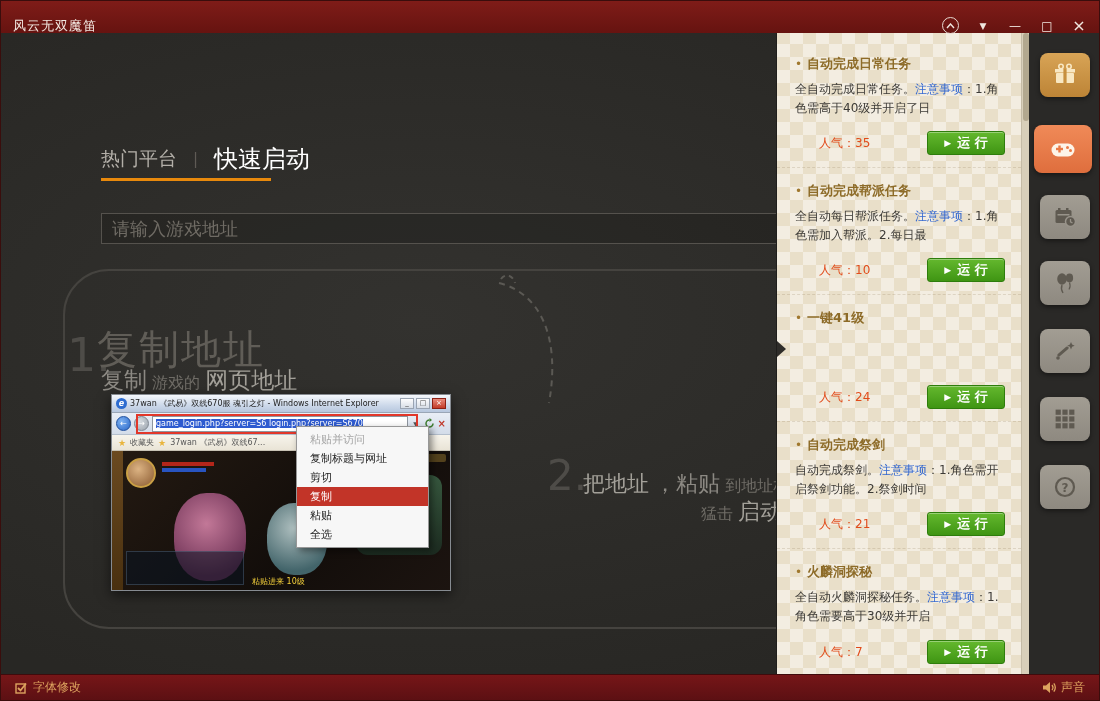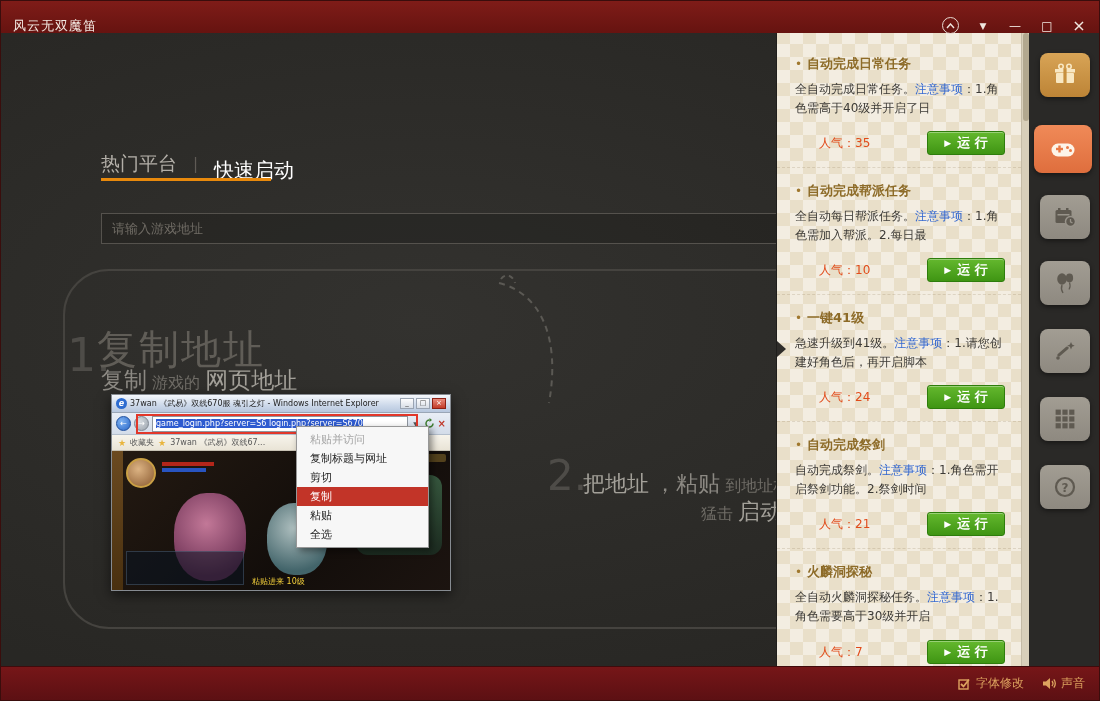--- a/index.html
+++ b/index.html
@@ -17,26 +17,26 @@
   .ctl.close { font-size:16px; }
   .ctl-circle { width:17px; height:17px; border:1px solid #e8d8d0; border-radius:50%;
     display:flex; align-items:center; justify-content:center; cursor:pointer; }
 
   
   .appbody { position:absolute; top:30px; left:0; width:1100px; height:645px; }
   .main { position:absolute; inset:0; background:radial-gradient(ellipse at 38% 45%, #33322f 0%, #282724 78%); }
 
   .tabs { position:absolute; left:100px; top:112px; display:flex; align-items:center; gap:16px; }
   .tab { font-size:19px; color:#b3afa8; cursor:pointer; }
-  .tab.active { font-size:20px; color:#ffffff;margin-top:14px; }
+  .tab.active { font-size:24px; color:#ffffff; }
   .tab-sep { color:#5f5b55; font-size:15px; }
   .tab-accent { position:absolute; left:100px; top:147px; width:170px; height:3px; background:#e8890c; }
 
   .addr-input { position:absolute; left:100px; top:182px; width:705px; height:31px;
-    background:rgba(0,0,0,.15); border:1px solid #55524d; color:#c5c1ba; font-size:13px; padding:0 10px;
+    background:rgba(0,0,0,.15); border:1px solid #55524d; color:#c5c1ba; font-size:18px; padding:0 10px;
     font-family:"DejaVu Sans","Liberation Sans",sans-serif; outline:none; }
   .addr-input::placeholder { color:#6f6b64; }
 
   .guide-box { position:absolute; left:62px; top:238px; width:945px; height:360px;
     border:2px solid #45433f; border-radius:46px; }
 
   .s1-title { position:absolute; left:96px; top:270px; font-size:40px; color:#605d57; letter-spacing:2px;margin-top:21px; }
   .s1-num { position:absolute; left:66px; top:297px; font-size:46px; color:#4e4c48; }
   .s1-line { position:absolute; left:100px; top:334px; white-space:nowrap; }
   .seg-lg { font-size:23px; color:#8c8983; }
@@ -140,23 +140,23 @@
 
   
   .iconbar { position:absolute; left:1028px; top:0; width:72px; height:645px; z-index:10; background:#2a2927; }
   .icon-btn { position:absolute; left:11px; width:50px; height:44px; border-radius:8px;
     background:linear-gradient(#a29d93,#8e8980); display:flex; align-items:center; justify-content:center;
     cursor:pointer; box-shadow:0 2px 5px rgba(0,0,0,.45); }
   .icon-btn.gift { background:linear-gradient(#d8a456,#bd8436); }
   .icon-btn.active { background:linear-gradient(#f08a58,#df6e3d); left:5px; width:58px; height:48px; }
 
   
-  .statusbar { position:absolute; left:0; right:0; bottom:0; height:34px; z-index:30;
+  .statusbar { position:absolute; left:0; right:0; bottom:0; height:26px; z-index:30;
     background:linear-gradient(#761618,#5c1013); border-top:1px solid #3f0b0c;
-    display:flex; align-items:center; justify-content:flex-end; gap:18px; padding:0 14px;
+    display:flex; align-items:center; justify-content:space-between; gap:18px; padding:0 14px;
     color:#dda35f; font-size:12px; }
   .status-item { display:flex; align-items:center; gap:5px; cursor:pointer; }
 </style>
 </head>
 <body>
 
 <div class="app">
 
   <div class="titlebar">
     <span class="win-title">风云无双魔笛</span>
@@ -301,23 +301,20 @@
               <span>运 行</span>
             </span>
           </div>
         </div>
 
         <div class="task">
           <span class="sel-arrow"></span>
           <div class="task-titlerow">
             <span class="task-bullet">•</span>
             <span class="task-title">一键41级</span>
-          </div>
-          <div class="task-desc">
-            <span>急速升级到41级。</span><span class="note-link">注意事项</span><span>：1.请您创建好角色后，再开启脚本</span>
           </div>
           <div class="task-foot">
             <span class="pop">人气：24</span>
             <span class="run-btn">
               <span class="play-ic">▶</span>
               <span>运 行</span>
             </span>
           </div>
         </div>
 

